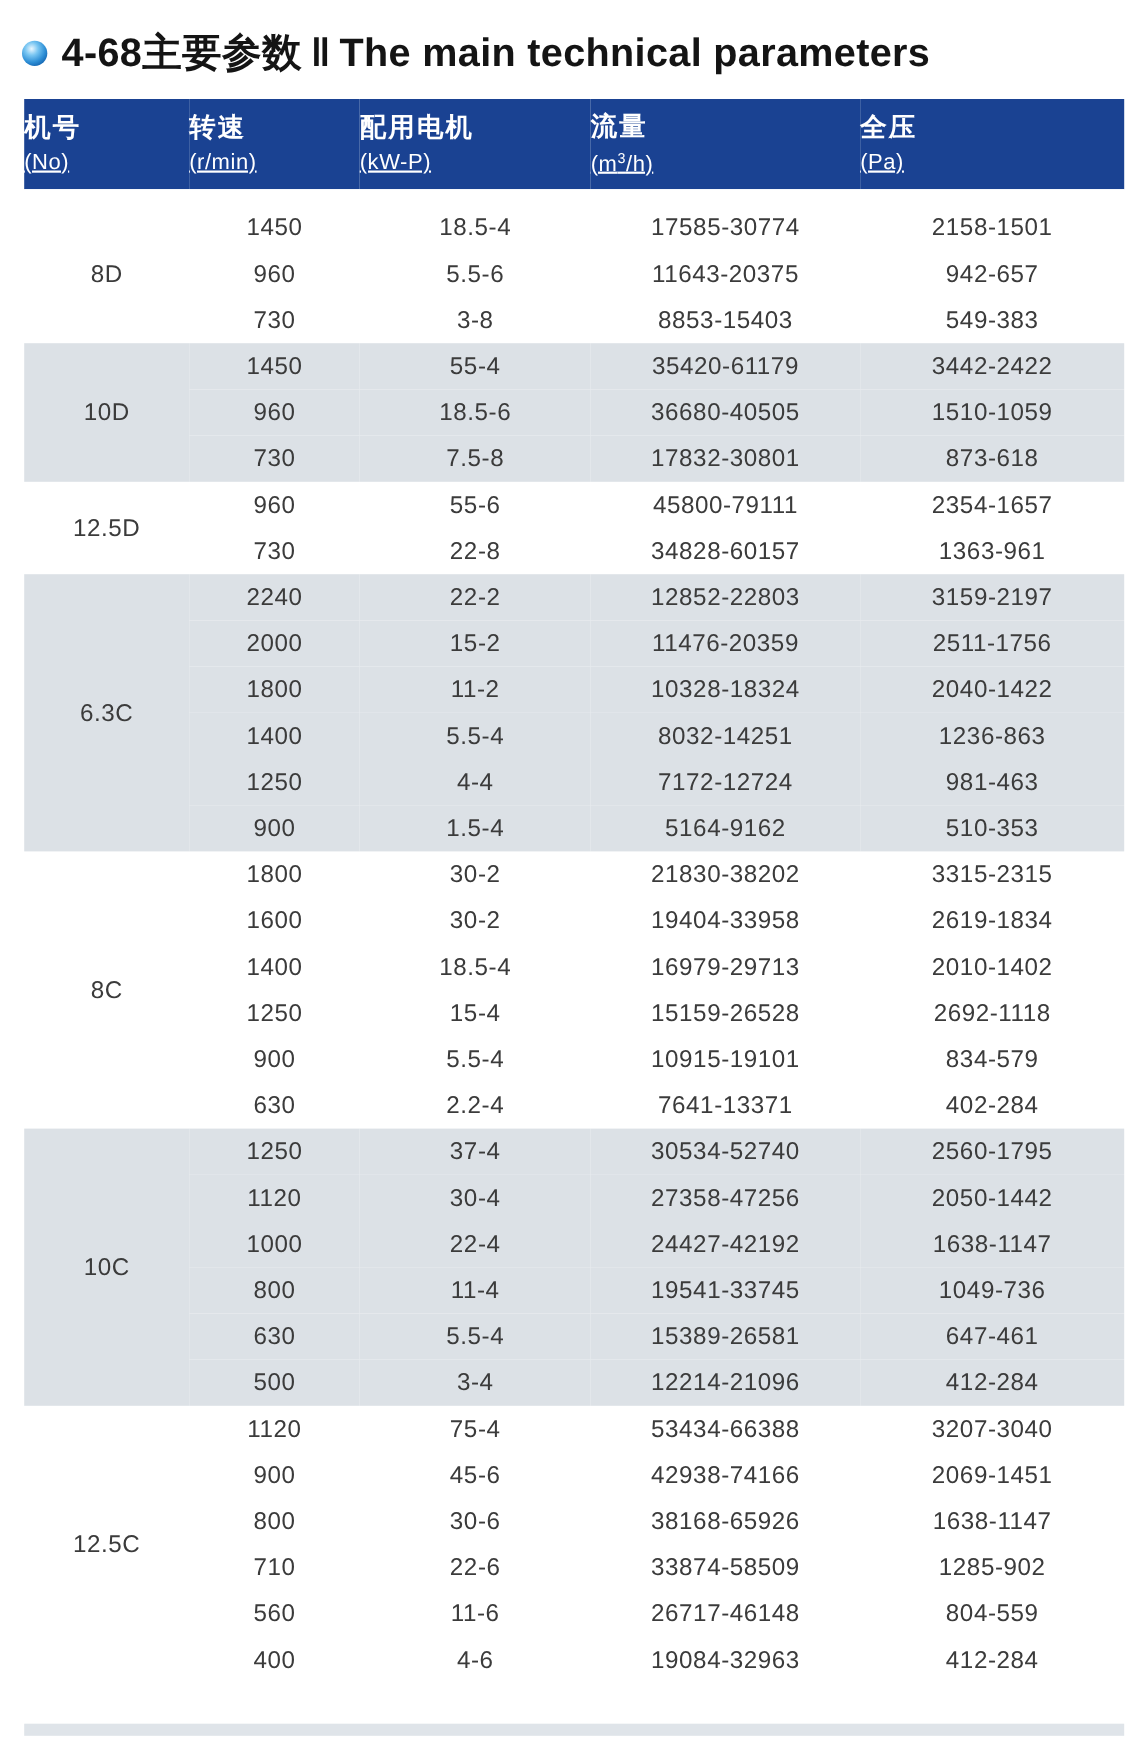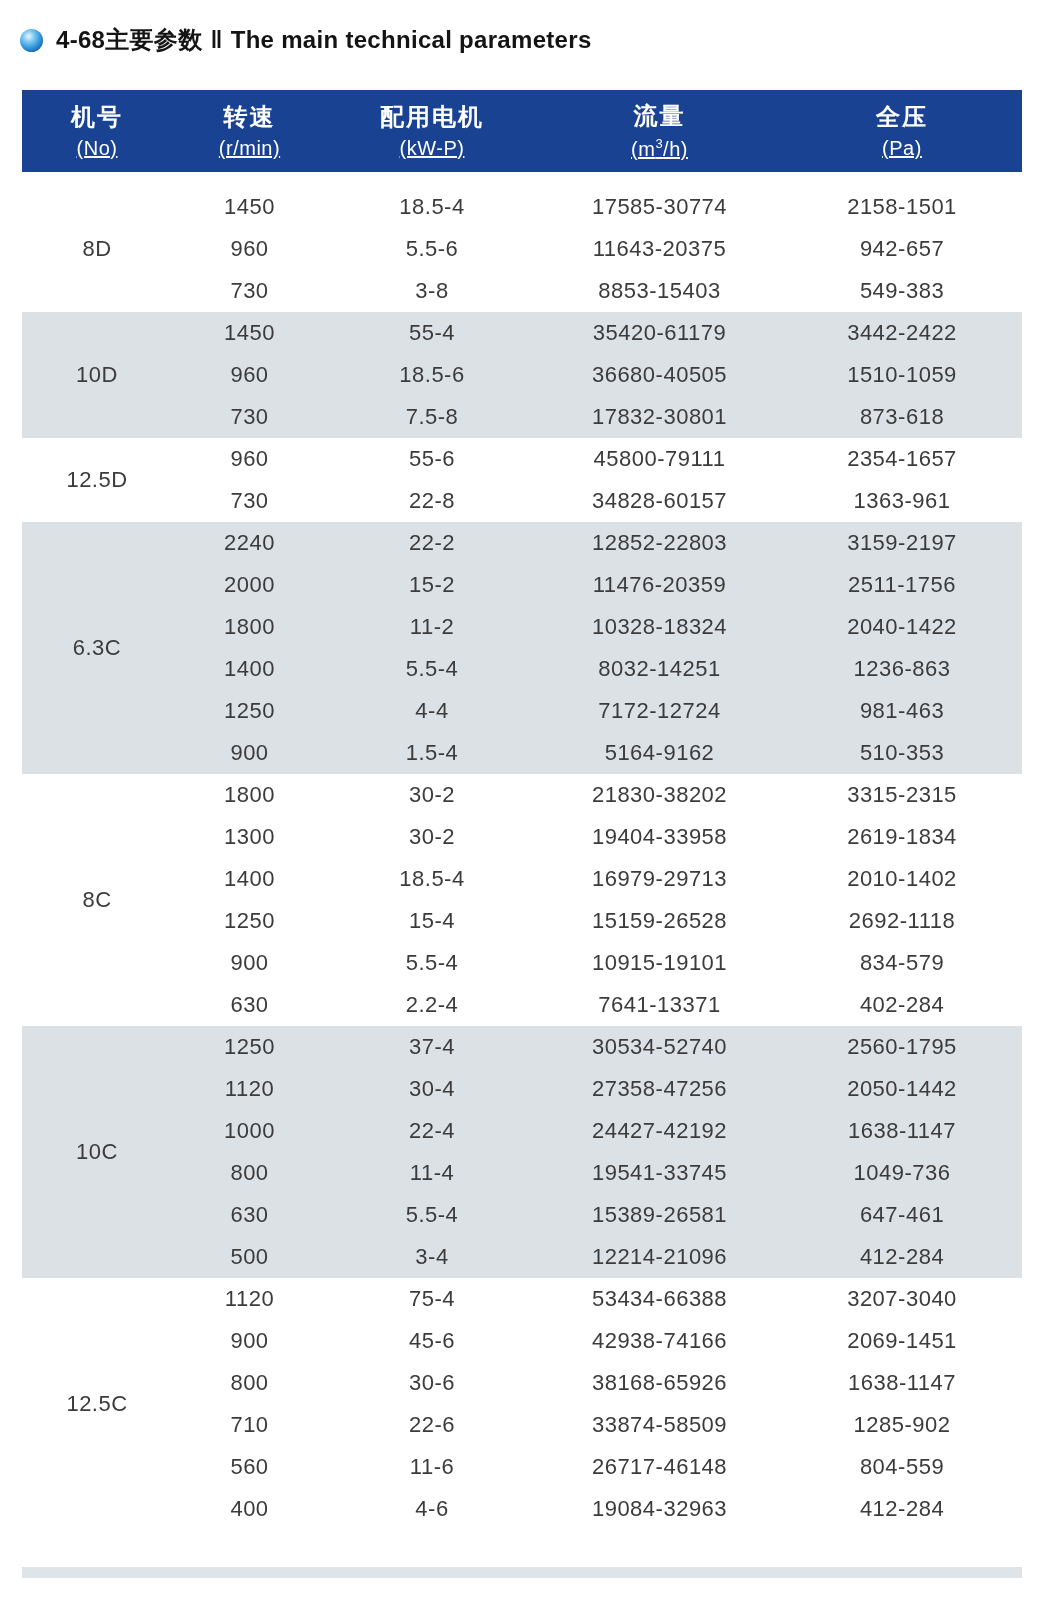--- a/index.html
+++ b/index.html
@@ -27,41 +27,41 @@
     gap: 13px;
   }
   .bullet {
     width: 23px;
     height: 23px;
     border-radius: 50%;
     background: radial-gradient(circle at 38% 32%, #eaf7ff 0%, #79c6f2 28%, #2e8fd6 58%, #0d5aa8 85%, #0a4f97 100%);
     flex: 0 0 auto;
   }
   .page-title {
-    font-size: 24px;
+    font-size: 36px;
     font-weight: bold;
     color: var(--title-color);
     letter-spacing: 0.3px;
     white-space: nowrap;
   }
   .page-title .sep { margin: 0 8px; font-weight: bold; }
 
   table.params {
     position: absolute;
     left: 22px;
     top: 90px;
     width: 1000px;
     border-collapse: collapse;
     table-layout: fixed;
   }
   thead tr { background: var(--header-bg); }
   th {
     height: 82px;
     color: #ffffff;
-    text-align: center;
+    text-align: left;
     vertical-align: middle;
     font-weight: normal;
     padding: 0;
   }
   th .th-zh {
     font-size: 24px;
     font-weight: bold;
     letter-spacing: 2px;
     line-height: 1.25;
     margin-bottom: 5px;
@@ -241,21 +241,21 @@
     </tbody>
     <tbody class="group">
       <tr>
         <td rowspan="6" class="model-cell">8C</td>
         <td>1800</td>
         <td>30-2</td>
         <td>21830-38202</td>
         <td>3315-2315</td>
       </tr>
       <tr>
-        <td>1300</td>
+        <td>1600</td>
         <td>30-2</td>
         <td>19404-33958</td>
         <td>2619-1834</td>
       </tr>
       <tr>
         <td>1400</td>
         <td>18.5-4</td>
         <td>16979-29713</td>
         <td>2010-1402</td>
       </tr>

